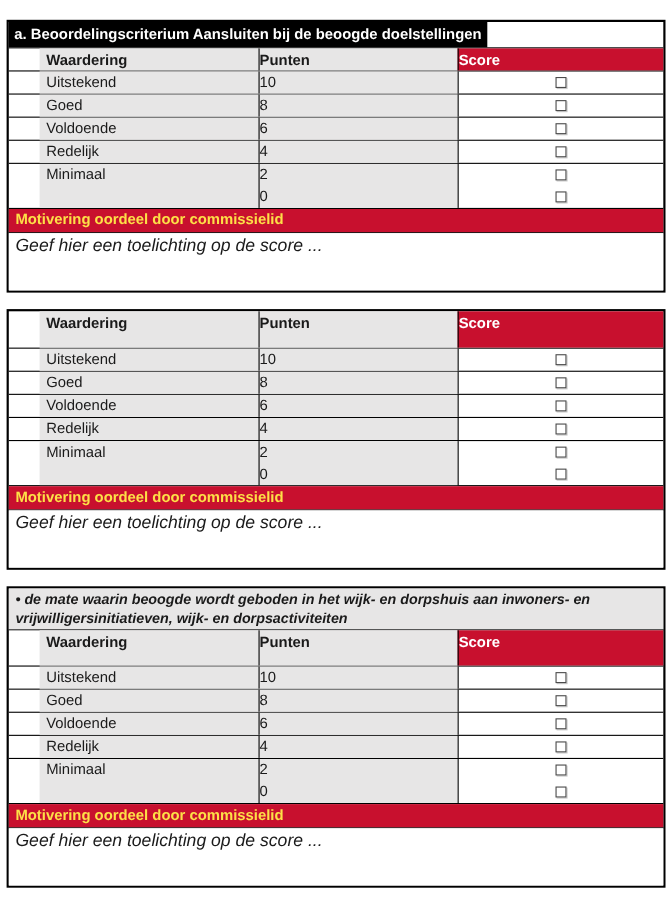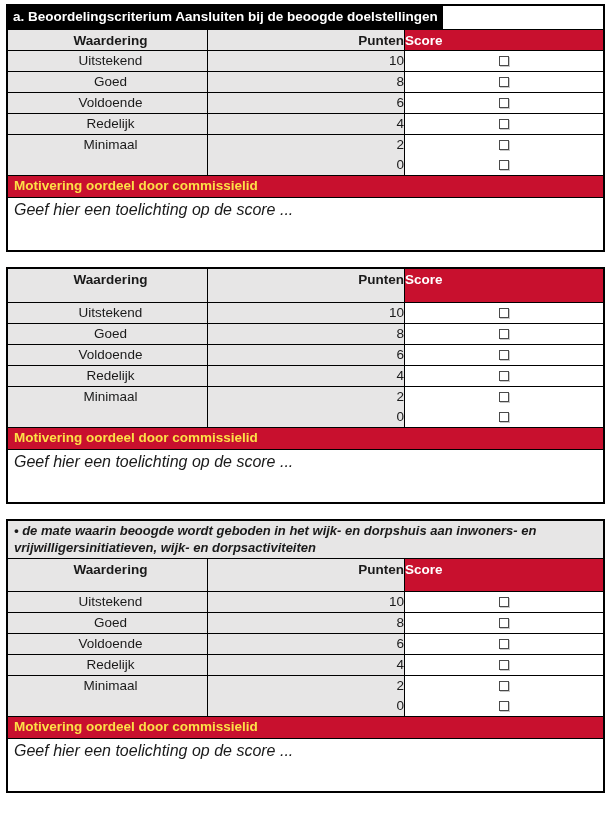--- a/index.html
+++ b/index.html
@@ -10,35 +10,35 @@
     --text_black:#1A1A1A;
   }
   *{box-sizing:border-box;}
   html,body{margin:0;padding:0;}
   body{
     width:611px;height:837px;background:#ffffff;
     font-family:"Liberation Sans", sans-serif;
     color:var(--text_black);
     -webkit-font-smoothing:antialiased;
   }
-  .doc{padding:4px 6px 0 6px;}
+  .doc{padding:18px 6px 0 6px;}
   .tbl{border:2px solid var(--border_black);margin-bottom:15px;background:#fff;}
   .row{border-top:1px solid var(--border_black);display:flex;align-items:stretch;}
   .tbl .row:first-child{border-top:none;}
 
   .title-bar{
     background:var(--bar_black);color:#fff;font-weight:bold;
     font-size:13.5px;line-height:16px;padding:3px 5px 4px 5px;display:block;
   }
   .criterion{
     background:var(--cell_gray);font-weight:bold;font-style:italic;
     font-size:13px;line-height:17px;padding:1px 8px 2px 6px;display:block;width:100%;
   }
-  .c1{width:199px;padding-left:6px;text-align:center;}
-  .c2{width:197px;border-left:1px solid var(--border_black);text-align:right;}
+  .c1{width:199px;padding-left:6px;text-align:left;margin-left:28px;}
+  .c2{width:181px;border-left:1px solid var(--border_black);text-align:left;}
   .c3{flex:1;border-left:1px solid var(--border_black);}
 
   .head{font-size:13.5px;}
   .head .c1,.head .c2{background:var(--cell_gray);font-weight:bold;}
   .head .c3{background:var(--accent_red);color:#fff;font-weight:bold;}
   .head .cell-inner{padding-top:2px;line-height:18px;}
   .head.short{height:21px;}
   .head.tall{height:33px;}
 
   .rating{font-size:13.5px;height:21px;}

